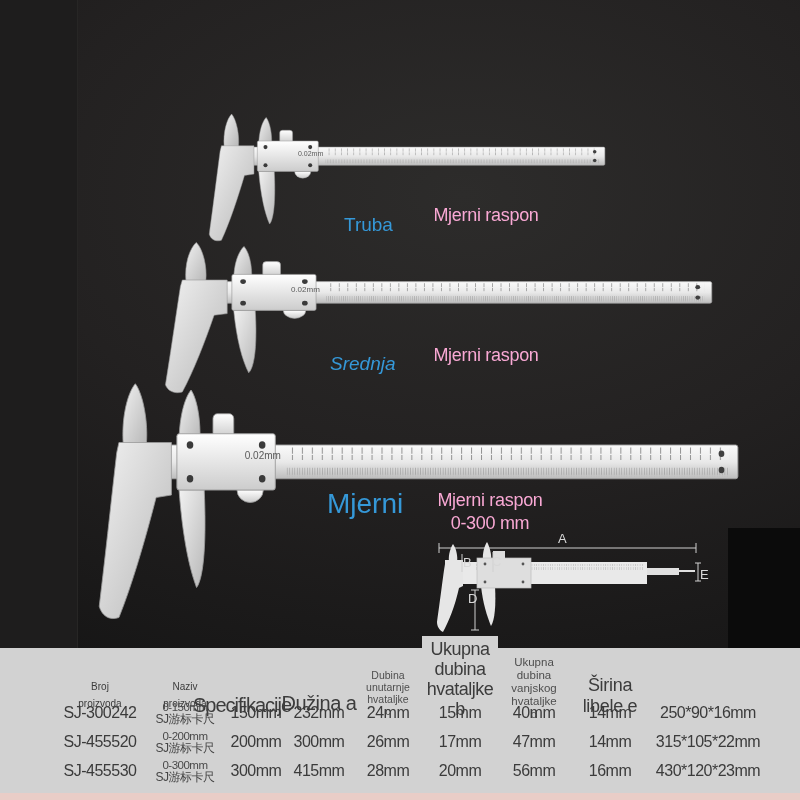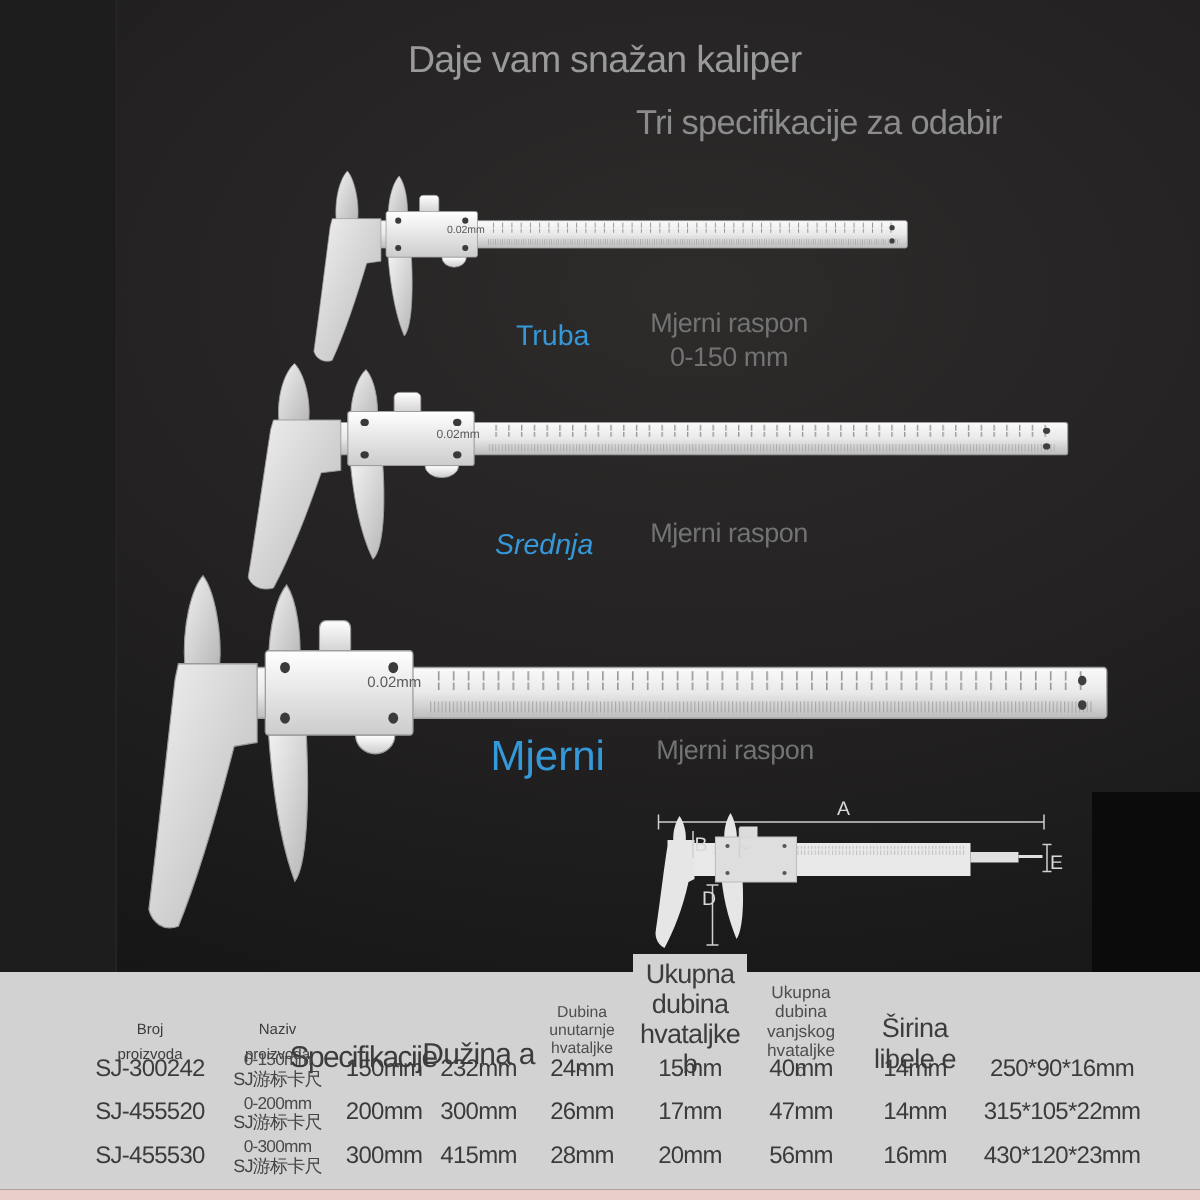--- a/index.html
+++ b/index.html
@@ -26,21 +26,21 @@
   .cal1 .scale-label{font-size:7px;}
   .cal2{left:143px;top:240px;width:580px;height:160px;}
   .cal2 .scale-label{font-size:8px;}
   .cal3{left:73px;top:380px;width:678px;height:250px;}
   .cal3 .scale-label{font-size:10px;}
   
   .size-label{position:absolute;color:#3598d8;}
   .size1{left:344px;top:214px;font-size:19px;}
   .size2{left:330px;top:353px;font-size:19px;font-style:italic;}
   .size3{left:327px;top:488px;font-size:28px;}
-  .range{position:absolute;width:140px;text-align:center;color:#737373;
+  .range{position:absolute;width:140px;text-align:center;color:#f9a8d4;
     font-size:18px;line-height:23px;letter-spacing:-0.3px;}
   .range1{left:416px;top:204px;}
   .range2{left:416px;top:344px;}
   .range3{left:420px;top:489px;}
   
   .diagram{position:absolute;left:435px;top:532px;width:300px;height:112px;}
   .dim-letter{position:absolute;color:#d8d8d8;font-size:13px;}
   .dimA{left:558px;top:531px;}
   .dimB{left:463px;top:555px;}
   .dimC{left:492px;top:554px;}
@@ -115,22 +115,20 @@
         <circle cx="107" cy="79" r="3" fill="#3a3a3a"></circle>
         <circle cx="173" cy="79" r="3" fill="#3a3a3a"></circle>
       </symbol>
     </defs>
   </svg>
 
   <div class="bg-main"></div>
   <div class="bg-left-strip"></div>
   <div class="bg-br-dark"></div>
 
-  <div class="title1">Daje vam snažan kaliper</div>
-  <div class="title2">Tri specifikacije za odabir</div>
 
   <div class="cal cal1">
     <svg viewBox="0 0 620 200" preserveAspectRatio="none">
       <use href="#cal" xlink:href="#cal"></use>
     </svg>
     <span class="scale-label">0.02mm</span>
   </div>
 
   <div class="cal cal2">
     <svg viewBox="0 0 620 200" preserveAspectRatio="none">
@@ -142,31 +140,31 @@
   <div class="cal cal3">
     <svg viewBox="0 0 620 200" preserveAspectRatio="none">
       <use href="#cal" xlink:href="#cal"></use>
     </svg>
     <span class="scale-label">0.02mm</span>
   </div>
 
   <div class="size-label size1">Truba</div>
   <div class="range range1">
     <div>Mjerni raspon</div>
-    <div>0-150 mm</div>
   </div>
 
   <div class="size-label size2">Srednja</div>
   <div class="range range2">
     <div>Mjerni raspon</div>
   </div>
 
   <div class="size-label size3">Mjerni</div>
   <div class="range range3">
     <div>Mjerni raspon</div>
+    <div>0-300 mm</div>
   </div>
 
   <svg class="diagram" viewBox="0 0 300 112">
     <line x1="4" y1="16" x2="261" y2="16" stroke="#cfcfcf" stroke-width="1"></line>
     <line x1="4" y1="11" x2="4" y2="21" stroke="#cfcfcf" stroke-width="1"></line>
     <line x1="261" y1="11" x2="261" y2="21" stroke="#cfcfcf" stroke-width="1"></line>
     <rect x="12" y="30" width="200" height="22" fill="#e9e9e9"></rect>
     <rect x="40" y="32" width="168" height="6" fill="url(#pMm)" opacity="0.7"></rect>
     <path d="M14,30 C13,22 16,15 18,12 C21,16 23,24 22,30 Z" fill="#e6e6e6"></path>
     <path d="M48,30 C47,20 50,13 52,10 C55,15 57,24 56,30 Z" fill="#e6e6e6"></path>

